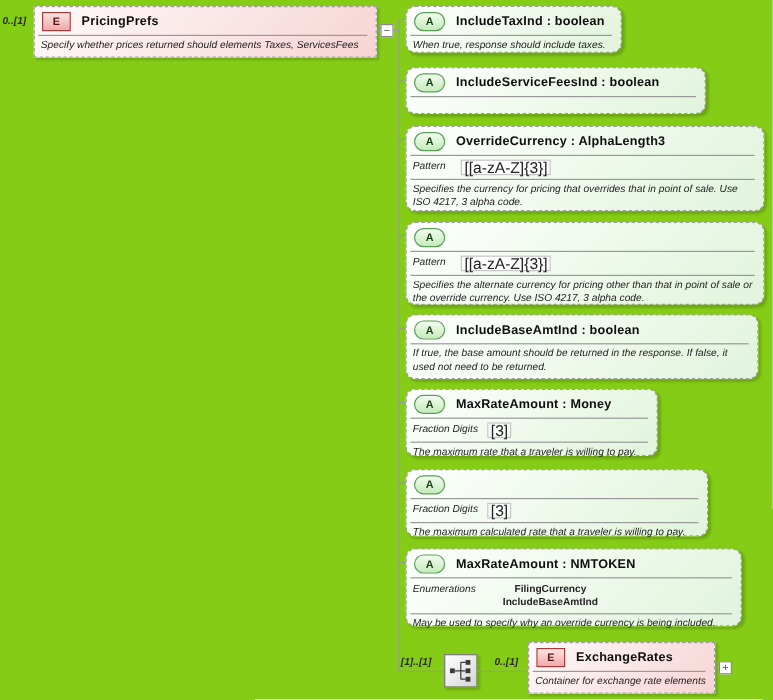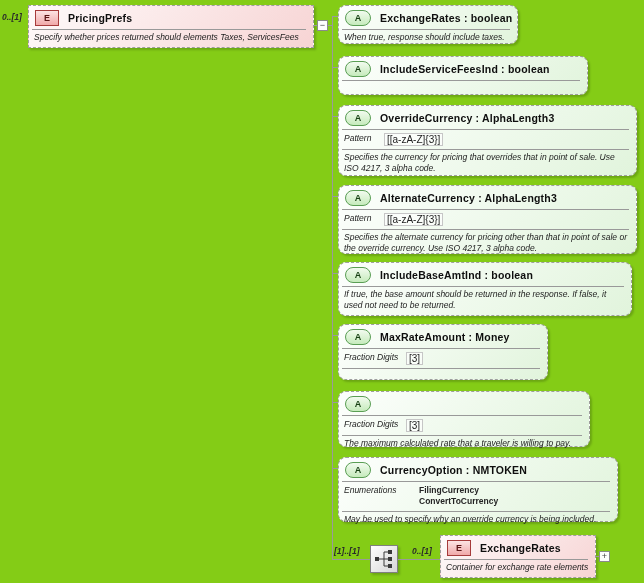--- a/index.html
+++ b/index.html
@@ -31,23 +31,23 @@
     display:flex; align-items:center; justify-content:center;
   }
   .title { font-weight:bold; font-size:10.5px; color:#0e0e0e; margin-left:9px; white-space:nowrap; letter-spacing:0.2px; }
   .sep   { height:1px; background:#999; margin:1px 7px 0 3px; }
   .desc  { font-style:italic; font-size:8.5px; color:#1c1c1c; padding:2px 6px 0 5px; line-height:1.3; }
   .nowrap { white-space:nowrap; }
   .facet-row { display:flex; align-items:flex-start; padding:3px 17px 2px 5px; font-size:8.5px; color:#1c1c1c; }
   .facet-label { font-style:italic; flex:0 0 auto; }
   .facet-value {
     border:1px solid #c6c6c6; background:rgba(255,255,255,0.55);
-    padding:0 2px; font-size:10px; color:#222; line-height:11px;
-  }
-  .enum-vals { font-weight:bold; font-size:8.5px; color:#242424; line-height:1.35; }
+    padding:0 2px; font-size:13px; color:#222; line-height:11px;
+  }
+  .enum-vals { font-weight:bold; font-size:8.5px; color:#242424; line-height:1.35;text-align:center; }
   .enum-vals div { white-space:nowrap; }
   .card { position:absolute; font-style:italic; font-weight:bold; font-size:8.5px; color:#2a2a2a; white-space:nowrap; }
   .line { position:absolute; background:#9a9a9a; }
   .toggle {
     position:absolute; width:11px; height:11px; box-sizing:border-box;
     border:1px solid #8a8a8a; background:#fdfdfd; color:#444;
     font-size:9px; line-height:9px; text-align:center; cursor:pointer;
   }
   .seq-box {
     position:absolute; width:28px; height:28px; box-sizing:border-box;
@@ -83,21 +83,21 @@
   <div class="line" style="left:332px; top:116px; width:6px; height:1px;"></div>
   <div class="line" style="left:332px; top:196px; width:6px; height:1px;"></div>
   <div class="line" style="left:332px; top:273px; width:6px; height:1px;"></div>
   <div class="line" style="left:332px; top:335px; width:6px; height:1px;"></div>
   <div class="line" style="left:332px; top:402px; width:6px; height:1px;"></div>
   <div class="line" style="left:332px; top:468px; width:6px; height:1px;"></div>
 
   <div class="node attr" style="left:338px; top:5px; width:180px; height:39px;">
     <div class="head">
       <span class="a-icon">A</span>
-      <span class="title">ExchangeRates : boolean</span>
+      <span class="title">IncludeTaxInd : boolean</span>
     </div>
     <div class="sep"></div>
     <div class="desc nowrap">When true, response should include taxes.</div>
   </div>
 
   <div class="node attr" style="left:338px; top:56px; width:250px; height:39px;">
     <div class="head">
       <span class="a-icon">A</span>
       <span class="title">IncludeServiceFeesInd : boolean</span>
     </div>
@@ -114,21 +114,20 @@
       <span class="facet-label" style="width:40px;">Pattern</span>
       <span class="facet-value">[[a-zA-Z]{3}]</span>
     </div>
     <div class="sep"></div>
     <div class="desc">Specifies the currency for pricing that overrides that in point of sale. Use ISO 4217, 3 alpha code.</div>
   </div>
 
   <div class="node attr" style="left:338px; top:185px; width:299px; height:69px;">
     <div class="head">
       <span class="a-icon">A</span>
-      <span class="title">AlternateCurrency : AlphaLength3</span>
     </div>
     <div class="sep"></div>
     <div class="facet-row">
       <span class="facet-label" style="width:40px;">Pattern</span>
       <span class="facet-value">[[a-zA-Z]{3}]</span>
     </div>
     <div class="sep"></div>
     <div class="desc">Specifies the alternate currency for pricing other than that in point of sale or the override currency. Use ISO 4217, 3 alpha code.</div>
   </div>
 
@@ -145,46 +144,47 @@
     <div class="head">
       <span class="a-icon">A</span>
       <span class="title">MaxRateAmount : Money</span>
     </div>
     <div class="sep"></div>
     <div class="facet-row">
       <span class="facet-label" style="width:62px;">Fraction Digits</span>
       <span class="facet-value">[3]</span>
     </div>
     <div class="sep"></div>
+    <div class="desc nowrap">The maximum rate that a traveler is willing to pay.</div>
   </div>
 
   <div class="node attr" style="left:338px; top:391px; width:252px; height:56px;">
     <div class="head">
       <span class="a-icon">A</span>
     </div>
     <div class="sep"></div>
     <div class="facet-row">
       <span class="facet-label" style="width:62px;">Fraction Digits</span>
       <span class="facet-value">[3]</span>
     </div>
     <div class="sep"></div>
     <div class="desc nowrap">The maximum calculated rate that a traveler is willing to pay.</div>
   </div>
 
   <div class="node attr" style="left:338px; top:457px; width:280px; height:65px;">
     <div class="head">
       <span class="a-icon">A</span>
-      <span class="title">CurrencyOption : NMTOKEN</span>
+      <span class="title">MaxRateAmount : NMTOKEN</span>
     </div>
     <div class="sep"></div>
     <div class="facet-row">
       <span class="facet-label" style="width:75px;">Enumerations</span>
       <span class="enum-vals">
         <div>FilingCurrency</div>
-        <div>ConvertToCurrency</div>
+        <div>IncludeBaseAmtInd</div>
       </span>
     </div>
     <div class="sep"></div>
     <div class="desc nowrap">May be used to specify why an override currency is being included.</div>
   </div>
 
   <div class="line" style="left:332px; top:559px; width:38px; height:1px;"></div>
   <div class="card" style="left:334px; top:546px;">[1]..[1]</div>
 
   <div class="seq-box" style="left:370px; top:545px;">

